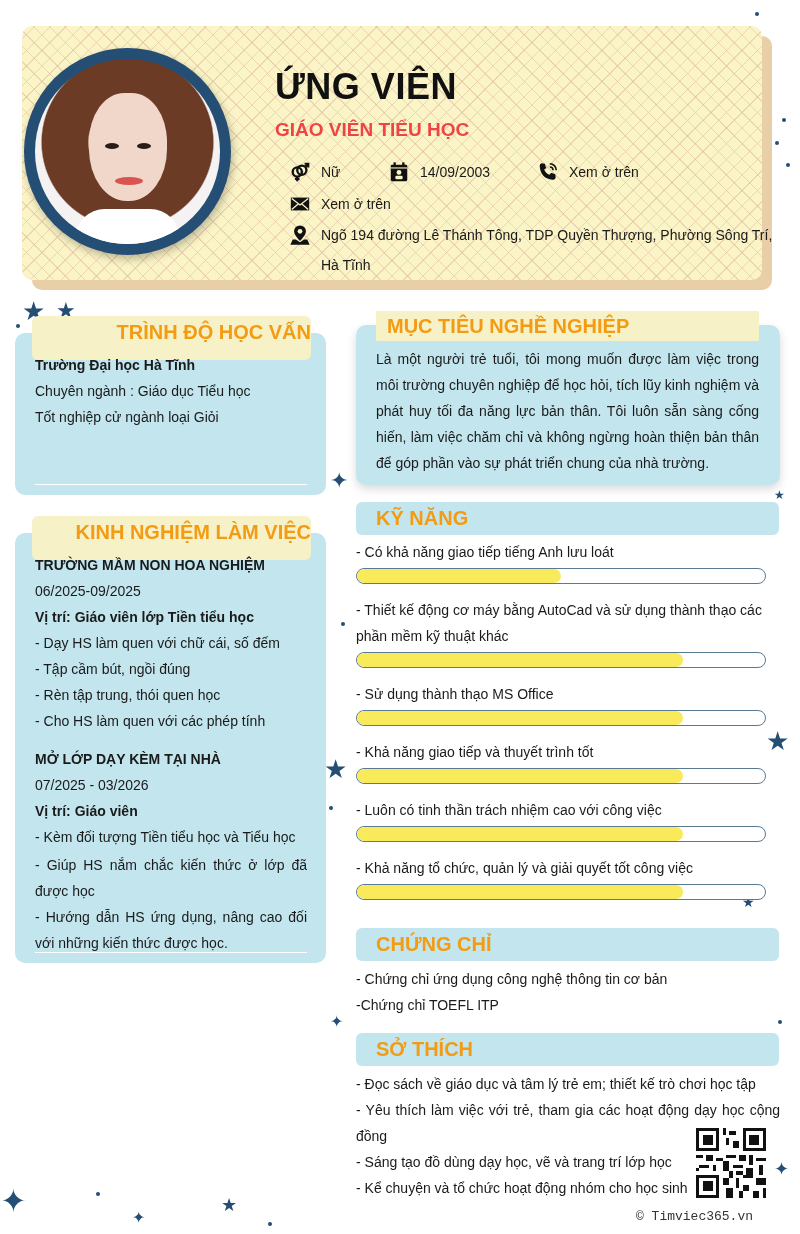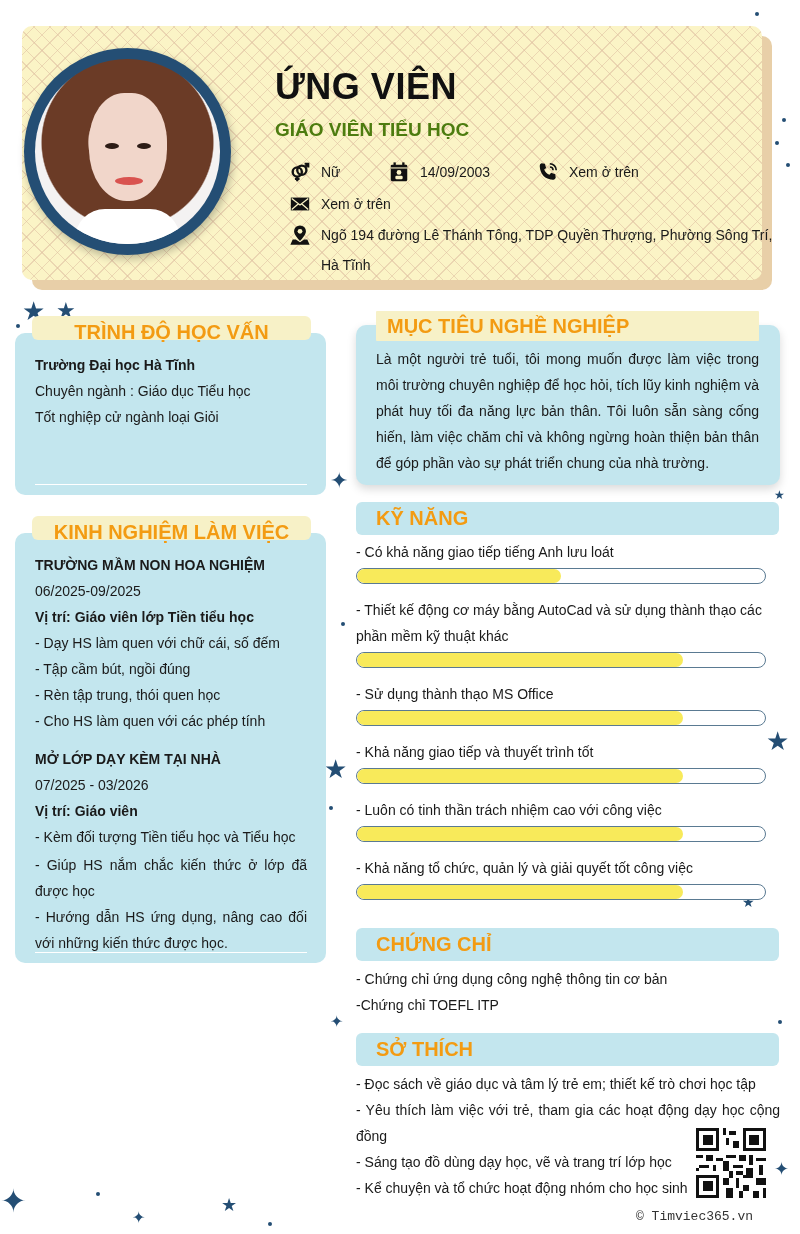--- a/index.html
+++ b/index.html
@@ -36,33 +36,33 @@
   .avatar .eye { position: absolute; top: 50px; width: 14px; height: 6px; border-radius: 50%; background: #2d1c16; }
   .avatar .eye.l { left: 16px; } .avatar .eye.r { left: 48px; }
   .avatar .lips { position: absolute; left: 26px; top: 84px; width: 28px; height: 8px; border-radius: 50%; background: #d9534f; }
   .avatar .shirt { position: absolute; left: 40px; top: 150px; width: 105px; height: 50px; background: #ffffff; border-radius: 30px 30px 0 0; }
 
   .name {
     position: absolute; left: 275px; top: 66px; font-size: 36px; font-weight: bold; color: #111;
     letter-spacing: 0.5px;
   }
   .job {
-    position: absolute; left: 275px; top: 119px; font-size: 19px; font-weight: bold; color: #4d7c0f;
+    position: absolute; left: 275px; top: 119px; font-size: 19px; font-weight: bold; color: #ef4444;
   }
   .info { position: absolute; font-size: 14px; color: #1a1a1a; display: flex; align-items: center; }
   .info .ico { width: 22px; height: 22px; margin-right: 10px; display: inline-flex; align-items: center; justify-content: center; }
   .info .ico svg { width: 22px; height: 22px; }
 
   
   .lbox {
     position: absolute; left: 15px; width: 311px; background: #c3e6ee; border-radius: 10px;
   }
   .ltitle {
-    position: absolute; left: 32px; width: 279px; height: 24px; background: #f7f1c7; border-radius: 6px;
-    color: #f39b12; font-weight: bold; font-size: 20px; text-align: center; line-height: 32px;
+    position: absolute; left: 32px; width: 279px; height: 44px; background: #f7f1c7; border-radius: 6px;
+    color: #f39b12; font-weight: bold; font-size: 20px; text-align: right; line-height: 32px;
   }
   .lcontent { position: absolute; left: 35px; width: 272px; font-size: 14px; color: #1a1a1a; }
   .lcontent .line { height: 26px; line-height: 22px; }
   .lcontent .b { font-weight: bold; }
   .lcontent .just { text-align: justify; }
   .hr { position: absolute; left: 35px; width: 272px; height: 1px; background: #ffffff; }
 
   
   .rbox {
     position: absolute; left: 356px; top: 325px; width: 424px; height: 160px;

